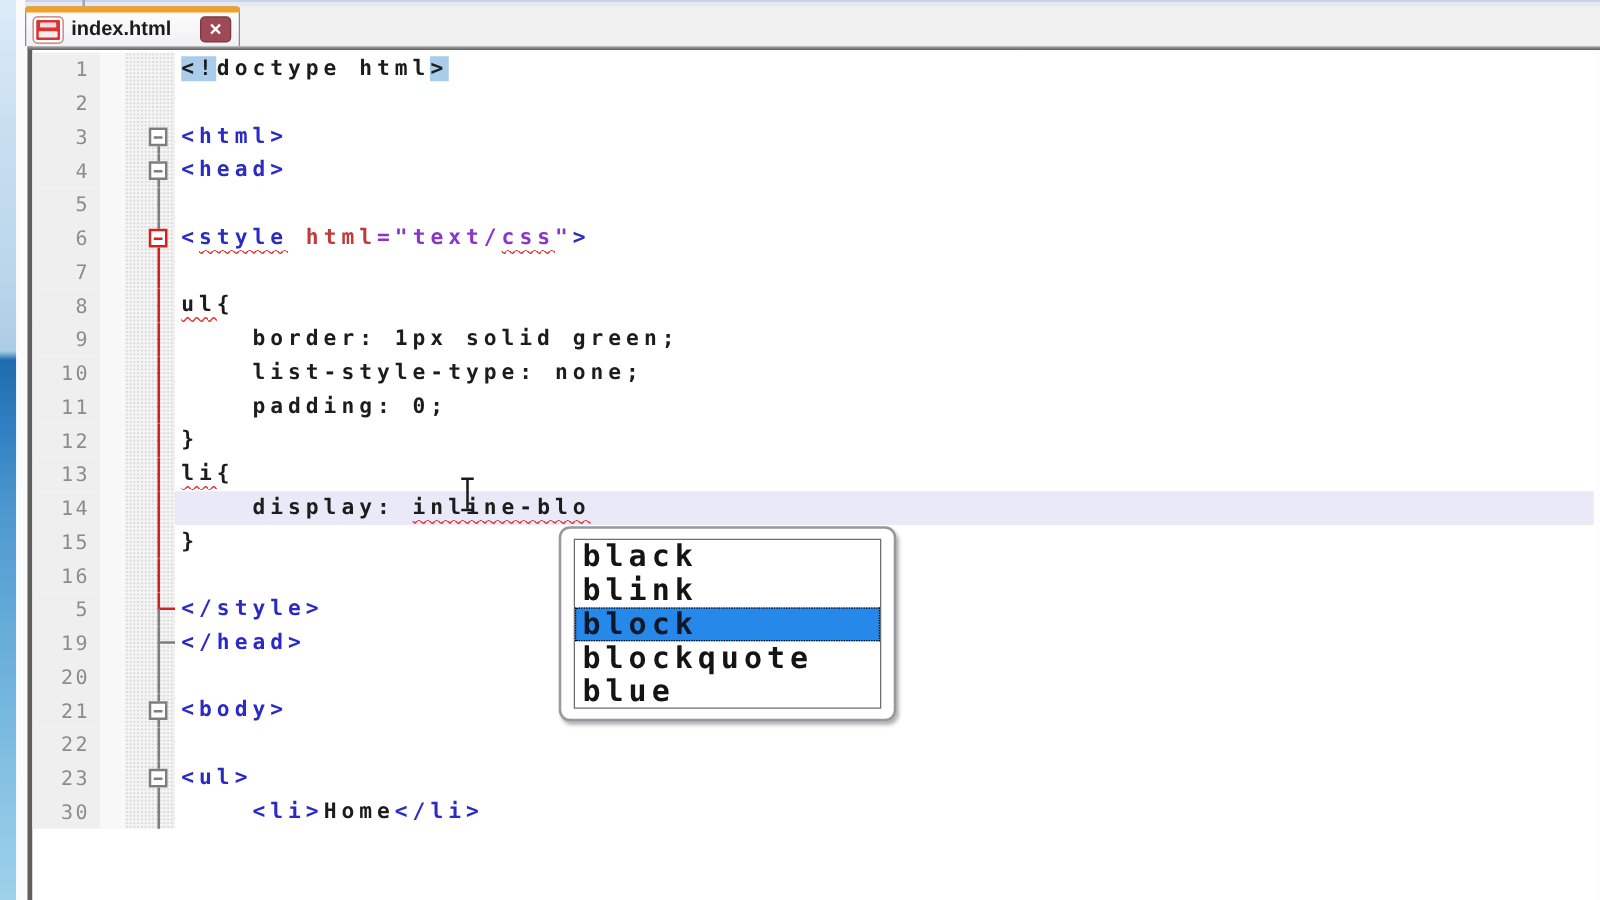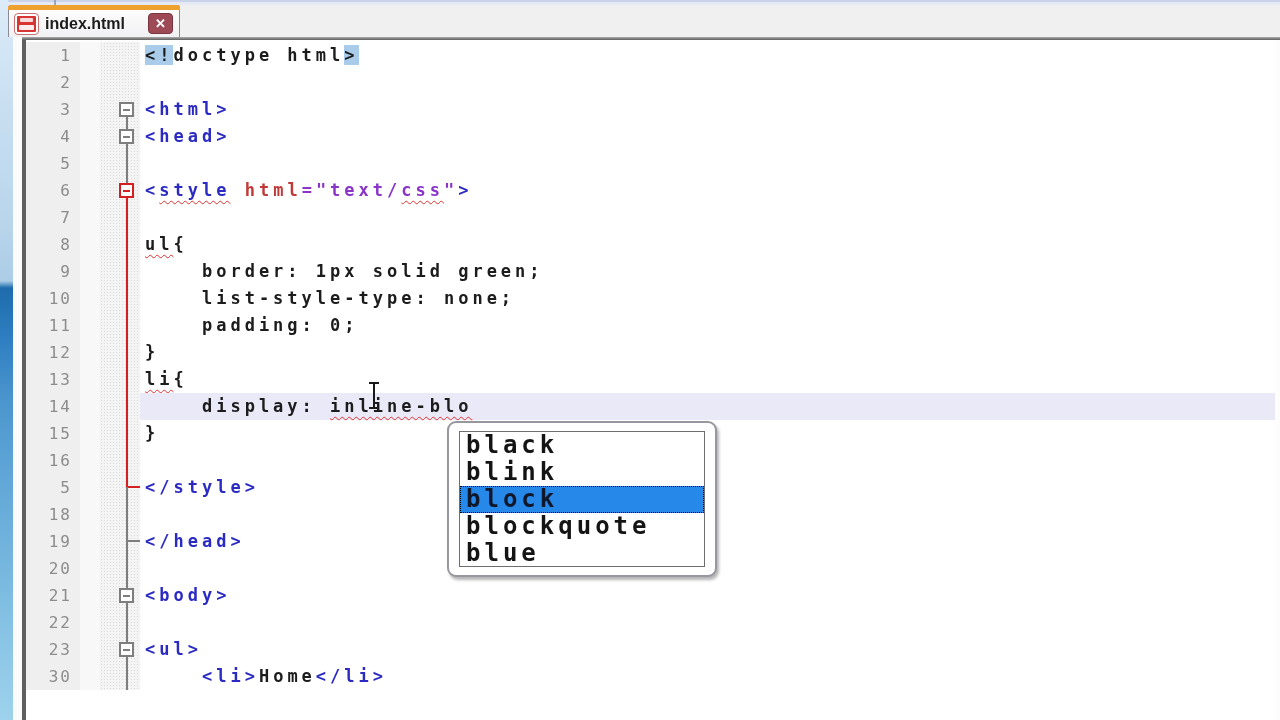--- a/index.html
+++ b/index.html
@@ -16,21 +16,21 @@
       #DCEBf8 0%, #C7DEF0 16%, #BAD6EC 30%, #ACCDE6 39%,
       #1E6CAD 40%, #2E7EC1 47%, #4A94CD 55%, #5EA5D6 65%,
       #75B6DE 78%, #8CC6E6 90%, #9ED2EC 100%);
   }
   .win-gap { position:absolute; left:13px; top:0; width:9px; height:720px; background:#FBFBFB; }
   .win-border { position:absolute; left:22px; top:36px; width:4px; height:684px; background:#5F5F5F; }
   .win-border-top { position:absolute; left:22px; top:0; width:4px; height:36px; background:#C9CFDE; }
 
   
   .tabbar {
-    position:absolute; left:8px; right:0; top:0; height:37px;
+    position:absolute; left:20px; right:0; top:0; height:37px;
     background:#F0F0F0;
   }
   .tabbar-border {
     position:absolute; left:22px; right:0; top:37px; height:3px;
     background:linear-gradient(#ABABAB,#5E5E5E);
   }
   .topstrip {
     position:absolute; left:0; right:0; top:0; height:5px;
     background:linear-gradient(#C9D4EA 0, #C9D4EA 2px, #E4E9F4 2px, #E4E9F4 100%);
   }
@@ -295,29 +295,20 @@
       <div class="gut-num">5</div>
       <div class="gut-gap"></div>
       <div class="gut-fold">
         <div class="fseg top fr"></div>
         <div class="fseg bot fg"></div>
         <div class="ftick fr"></div>
       </div>
       <div class="code"><span class="tk-t">&lt;/style&gt;</span></div>
     </div>
     <div class="row">
-      <div class="gut-num">18</div>
-      <div class="gut-gap"></div>
-      <div class="gut-fold">
-        <div class="fseg top fg"></div>
-        <div class="fseg bot fg"></div>
-      </div>
-      <div class="code"></div>
-    </div>
-    <div class="row">
       <div class="gut-num">19</div>
       <div class="gut-gap"></div>
       <div class="gut-fold">
         <div class="fseg top fg"></div>
         <div class="fseg bot fg"></div>
         <div class="ftick fg"></div>
       </div>
       <div class="code"><span class="tk-t">&lt;/head&gt;</span></div>
     </div>
     <div class="row">

